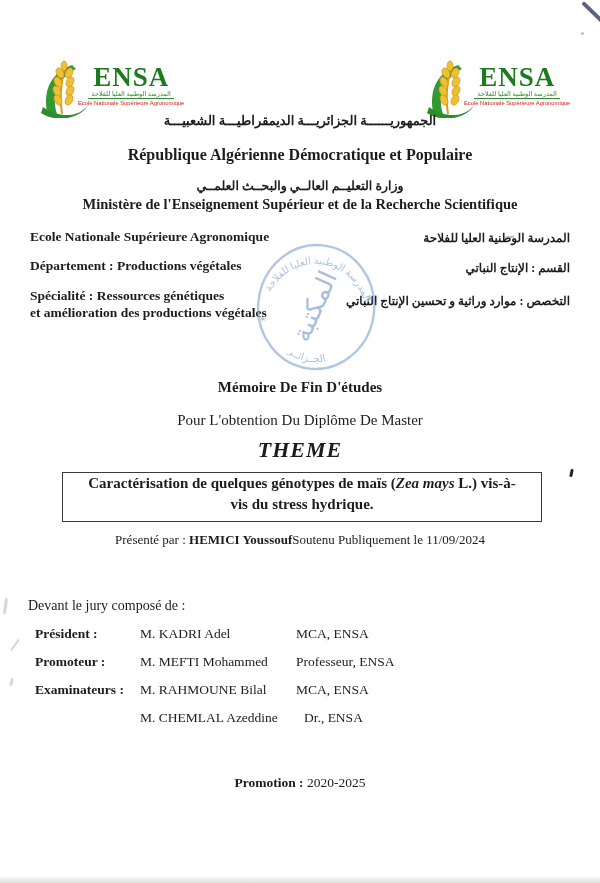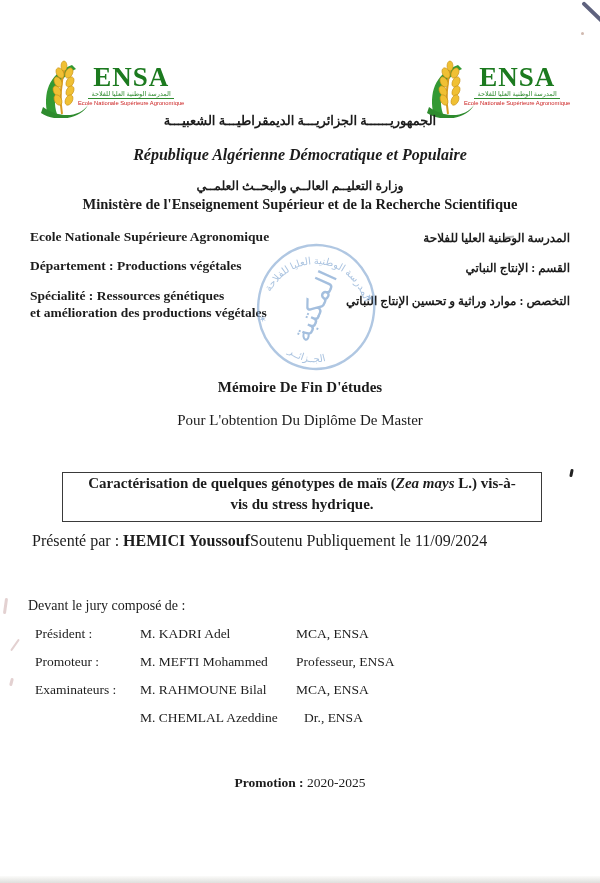--- a/index.html
+++ b/index.html
@@ -39,21 +39,21 @@
     font-family:"Liberation Serif",serif;font-weight:bold;
     font-size:27px;line-height:26px;color:#1c7a1f;letter-spacing:1px;
   }
   .logo-ar{font-size:6.5px;color:#2e8b2e;line-height:7px;white-space:nowrap;}
   .logo-fr{font-size:5.8px;color:#cc2222;line-height:7px;white-space:nowrap;font-family:"Liberation Sans",sans-serif;}
   .logo-rule{width:86px;height:1px;background:#2e8b2e;margin:1px 0;}
 
   .center-line{position:absolute;left:0;width:600px;text-align:center;}
   .ar{direction:rtl;unicode-bidi:embed;}
   .republic-ar{top:113px;font-size:13px;font-weight:bold;}
-  .republic-fr{top:146px;font-size:16px;font-weight:bold;font-style:italic;}
+  .republic-fr{top:146px;font-size:16px;font-weight:bold;}
   .ministry-ar{top:178px;font-size:12.5px;font-weight:bold;}
   .ministry-fr{top:196px;font-size:14.5px;font-weight:bold;}
 
   
   .inst-fr{position:absolute;left:30px;font-size:13.5px;font-weight:bold;}
   .inst-ar{position:absolute;right:30px;font-size:12px;font-weight:bold;text-align:right;}
   .school-fr{top:229px;}
   .school-ar{top:231px;}
   .dept-fr{top:258px;}
   .dept-ar{top:261px;}
@@ -70,25 +70,25 @@
   .theme-heading{top:437px;font-size:22px;font-weight:bold;font-style:italic;letter-spacing:1px;}
 
   .theme-box{
     position:absolute;left:62px;top:472px;width:478px;height:48px;
     border:1.3px solid #3a3a3a;
     display:flex;flex-direction:column;justify-content:flex-start;
     text-align:center;font-size:15px;font-weight:bold;line-height:21px;
   }
   .apostrophe-mark{position:absolute;left:570px;top:469px;width:3px;height:8px;background:#222;border-radius:2px;transform:rotate(12deg);}
 
-  .presented-row{position:absolute;left:32px;top:532px;width:536px;display:flex;justify-content:flex-start;font-size:16px;}
+  .presented-row{position:absolute;left:32px;top:532px;width:536px;display:flex;justify-content:center;font-size:13px;}
   .presented-name{font-weight:bold;}
 
   .jury-heading{position:absolute;left:28px;top:598px;font-size:14px;}
-  .jury-label{position:absolute;left:35px;font-size:13.5px;font-weight:normal;}
+  .jury-label{position:absolute;left:35px;font-size:13.5px;font-weight:bold;}
   .jury-name{position:absolute;left:140px;font-size:13.5px;}
   .jury-role{position:absolute;left:296px;font-size:13.5px;}
   .jr0{top:626px;} .jr1{top:654px;} .jr2{top:682px;} .jr3{top:710px;}
   .jr3n{left:140px;} .jr3r{left:304px;}
 
   .promotion{top:775px;font-size:13.5px;}
   .promotion b{font-weight:bold;}
 </style>
 </head>
 <body>
@@ -177,20 +177,21 @@
         <textPath href="#arcBottom" startOffset="28%">الجــزائــر</textPath>
       </text>
       <text x="64" y="74" font-size="26" fill="#7ba2cf" opacity="0.85" text-anchor="middle" transform="rotate(-72 64 67)">المكتبة</text>
       <text x="8" y="88" font-size="10" fill="#7ba2cf" opacity="0.8">✶</text>
       <text x="112" y="56" font-size="10" fill="#7ba2cf" opacity="0.8">✶</text>
     </svg>
   </div>
 
   <div class="center-line memoir-title">Mémoire De Fin D'études</div>
   <div class="center-line memoir-sub">Pour L'obtention Du Diplôme De Master</div>
+  <div class="center-line theme-heading">THEME</div>
 
   <div class="theme-box">
     <div><span>Caractérisation de quelques génotypes de maïs (</span><i>Zea mays</i><span> L.) vis-à-</span></div>
     <div>vis du stress hydrique.</div>
   </div>
   <div class="apostrophe-mark"></div>
 
   <div class="presented-row">
     <span><span>Présenté par : </span><span class="presented-name">HEMICI Youssouf</span></span>
     <span>Soutenu Publiquement le 11/09/2024</span>

